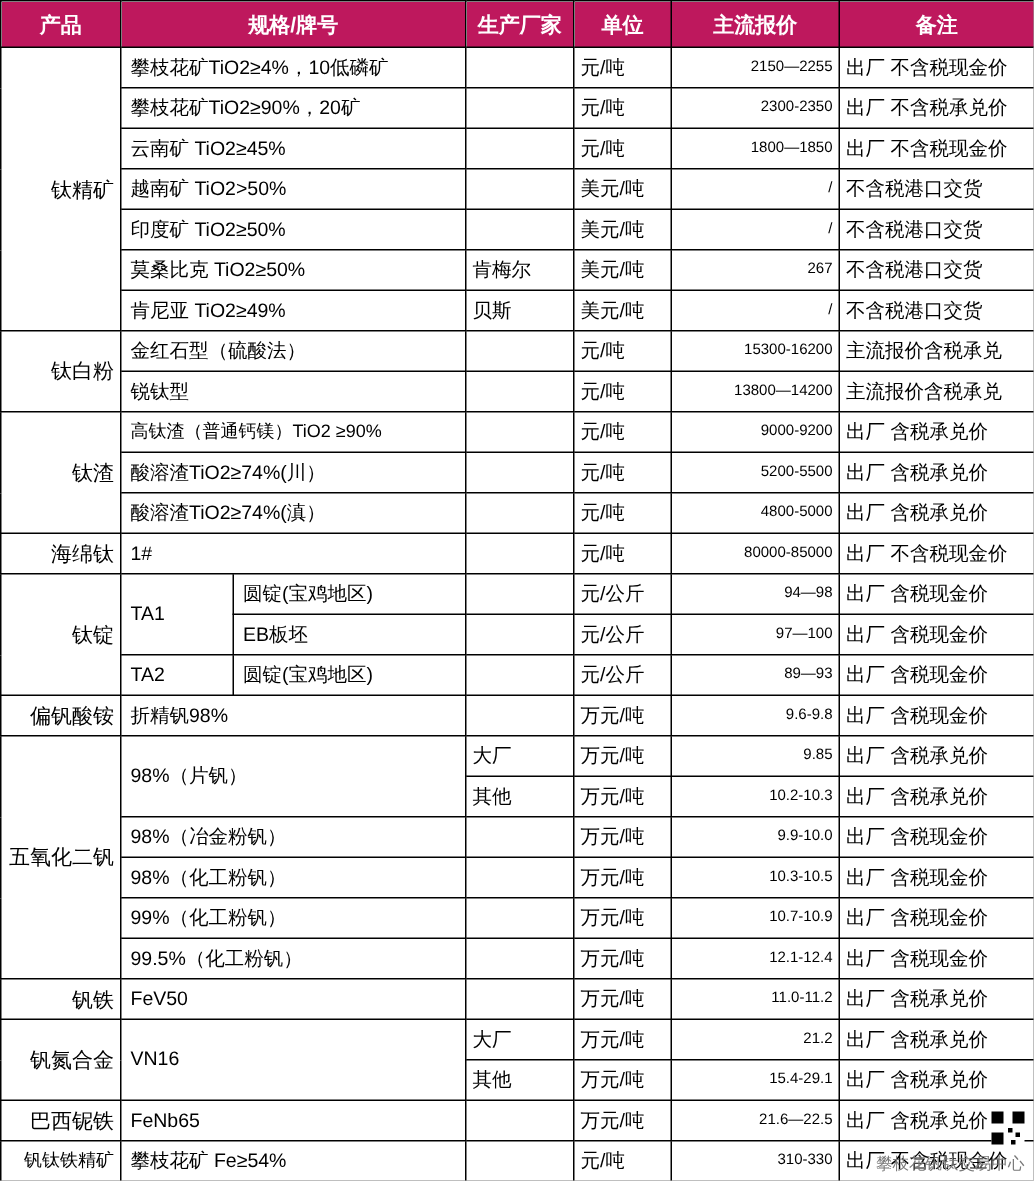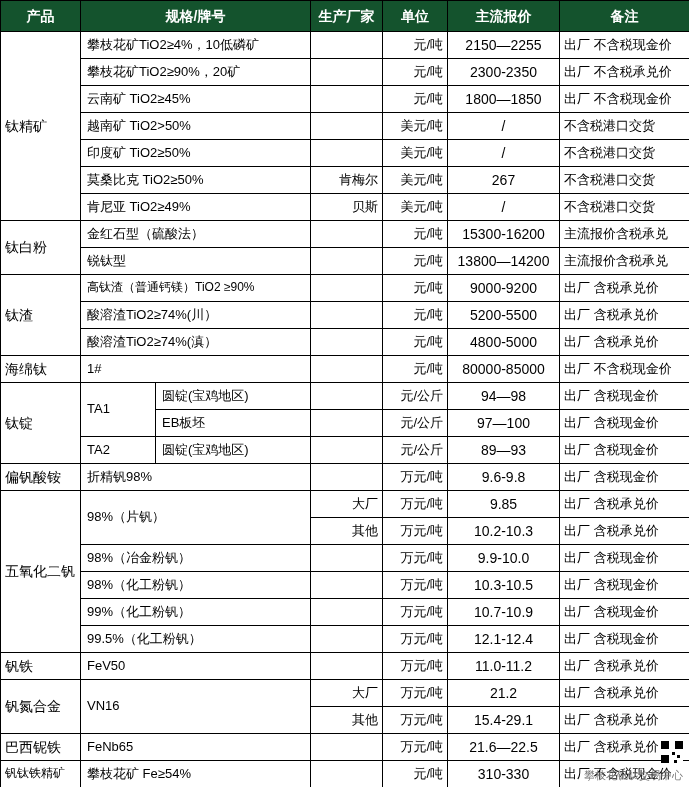--- a/index.html
+++ b/index.html
@@ -29,34 +29,34 @@
     font-size:13px;
     color:#000;
     padding:2px 4px;
     line-height:1.15;
     vertical-align:middle;
     background:#fff;
     overflow:hidden;
     white-space:nowrap;
   }
   thead th{
-    background:#14532d;
+    background:#be185d;
     color:#ffffff;
     font-weight:bold;
     text-align:center;
     height:26px;
     font-size:14px;
   }
-  .ctr{text-align:right}
-  .prod{text-align:left;font-size:14px}
+  .ctr{text-align:left}
+  .prod{text-align:right;font-size:14px}
   .spec{text-align:left;padding-left:6px;font-size:13px}
   tbody tr{height:27px}
   .small{font-size:12px}
   .note{text-align:left;font-size:13px}
-  .price{text-align:center;font-size:14px}
+  .price{text-align:right;font-size:10px}
   #footer{
     position:absolute;
     right:6px;
     bottom:4px;
     display:flex;
     align-items:flex-end;
     gap:5px;
     flex-direction:column;
   }
   #footer .qr{

